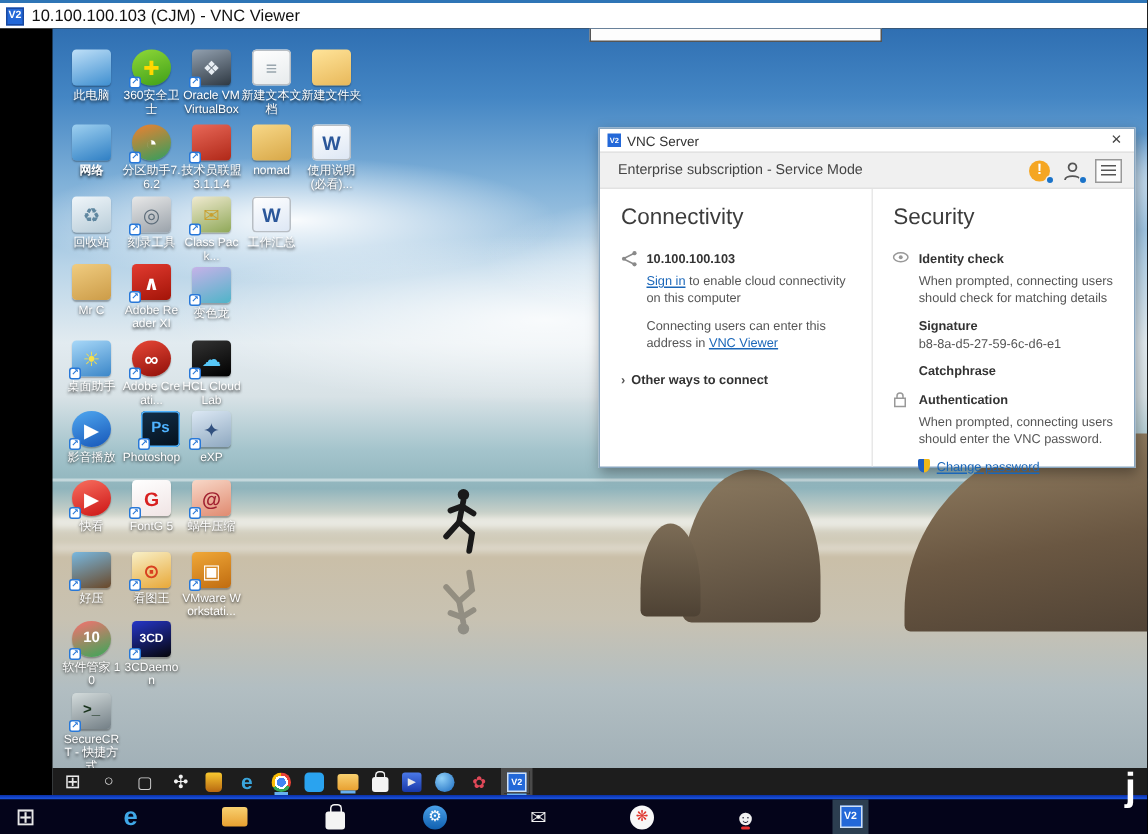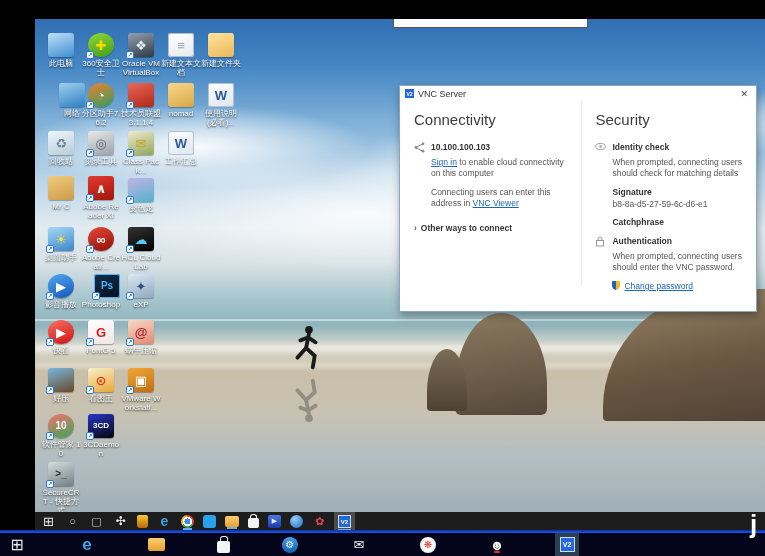--- a/index.html
+++ b/index.html
@@ -115,20 +115,24 @@
   .sublabel{font-weight:bold;color:#333;margin-top:8px;}
   .subval{margin-top:2px;line-height:10px;}
   .shield{display:inline-block;width:8px;height:9px;background:linear-gradient(90deg,#2060c0 50%,#f0b818 50%);border-radius:1px 1px 50% 50%/1px 1px 55% 55%;vertical-align:-1px;margin-right:4px;}
   .cp-row{margin-top:6px;}
 </style>
 </head>
 <body>
 
 <div class="screen">
 
+  <div class="titlebar">
+    <div class="vnc-logo">V2</div>
+    <div class="ttl">10.100.100.103 (CJM) - VNC Viewer</div>
+  </div>
 
   <div class="viewer">
     <div class="desktop">
       <div class="horizon"></div>
       <div class="surf"></div>
       <div class="surf2"></div>
       <div class="rock1"></div>
       <div class="rock2"></div>
       <div class="rock3"></div>
       <div class="runner">
@@ -173,21 +177,21 @@
           <div class="dicon" style="left: 126px; top: 14px;">
             <div class="dimg bordered" style="background: linear-gradient(160deg, rgb(255, 255, 255), rgb(230, 234, 236));">
               <span style="color: rgb(154, 166, 174);">≡</span>
             </div>
             <div class="dlabel">新建文本文档</div>
           </div>
           <div class="dicon" style="left: 166px; top: 14px;">
             <div class="dimg" style="background: linear-gradient(160deg, rgb(255, 228, 154), rgb(232, 184, 90));"></div>
             <div class="dlabel">新建文件夹</div>
           </div>
-          <div class="dicon" style="left: 17px; top: 64px;">
+          <div class="dicon" style="left: 6px; top: 64px; font-weight: bold;">
             <div class="dimg" style="background: linear-gradient(160deg, rgb(158, 208, 240), rgb(47, 127, 196));"></div>
             <div class="dlabel">网络</div>
           </div>
           <div class="dicon" style="left: 46px; top: 64px;">
             <div class="dimg round" style="background: linear-gradient(160deg, rgb(240, 128, 48), rgb(47, 159, 95));">
               <span style="color: rgb(255, 255, 255);">◔</span>
               <i class="sc-badge">↗</i>
             </div>
             <div class="dlabel">分区助手7.6.2</div>
           </div>
@@ -390,20 +394,39 @@
           <span>V2</span>
         </div>
       </div>
   </div>
 
   <div class="dialog">
     <div class="dlg-titlebar">
       <div class="vnc-logo-sm">V2</div>
       <div class="dlg-title">VNC Server</div>
       <div class="dlg-close">✕</div>
+    </div>
+    <div class="dlg-subbar">
+      <div class="dlg-subtitle">Enterprise subscription - Service Mode</div>
+      <div class="sub-ico">
+        <div class="warn-circle">!</div>
+          <i class="mini-badge"></i>
+      </div>
+      <div class="sub-ico person-ico">
+        <svg width="14" height="14" viewBox="0 0 14 14">
+            <circle cx="7" cy="4.5" r="2.6" fill="none" stroke="#555" stroke-width="1.2"></circle>
+            <path d="M2 13 C2 9.5 12 9.5 12 13" fill="none" stroke="#555" stroke-width="1.2"></path>
+          </svg>
+        <i class="mini-badge"></i>
+      </div>
+      <div class="sub-ico menu-ico">
+          <i></i>
+          <i></i>
+          <i></i>
+        </div>
     </div>
     <div class="dlg-body">
       <div class="col conn">
         <h2>Connectivity</h2>
         <div class="item">
           <span class="lead-ico">
             <svg width="11" height="11" viewBox="0 0 11 11">
                 <g fill="#8a8a8a">
                   <circle cx="2" cy="5.5" r="1.4"></circle>
                   <circle cx="9" cy="1.8" r="1.4"></circle>

